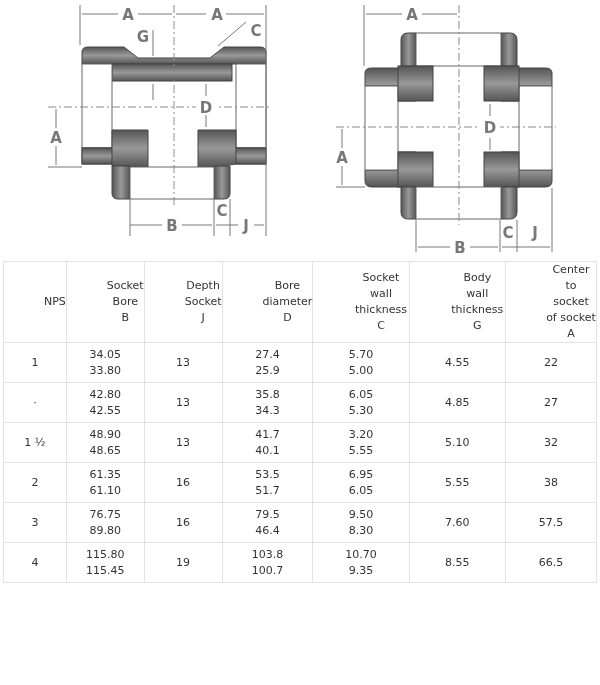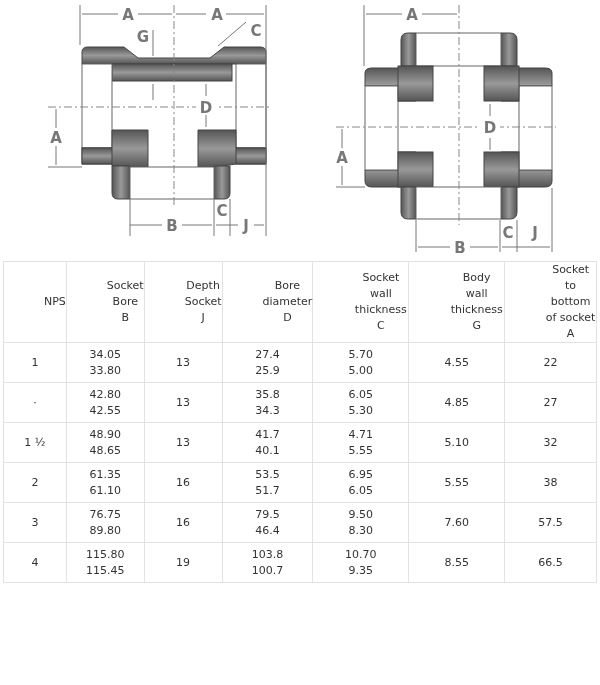--- a/index.html
+++ b/index.html
@@ -172,21 +172,21 @@
           <span>Socket</span>
           <span>wall thickness</span>
           <span>C</span>
         </th>
       <th class="ml">
           <span>Body</span>
           <span>wall thickness</span>
           <span>G</span>
         </th>
       <th class="ml">
-          <span>Socket to bottom</span>
+          <span>Center to socket</span>
           <span>of socket</span>
           <span>A</span>
         </th>
     </tr>
   </thead>
   <tbody id="tbody">
 
 
   <tr>
     <td>1</td>
@@ -231,21 +231,21 @@
     <td class="ml">
           <span>48.90</span>
           <span>48.65</span>
         </td>
     <td>13</td>
     <td class="ml">
           <span>41.7</span>
           <span>40.1</span>
         </td>
     <td class="ml">
-          <span>4.71</span>
+          <span>3.20</span>
           <span>5.55</span>
         </td>
     <td>5.10</td>
     <td>32</td>
   </tr>
 
   <tr>
     <td>2</td>
     <td class="ml">
           <span>61.35</span>

